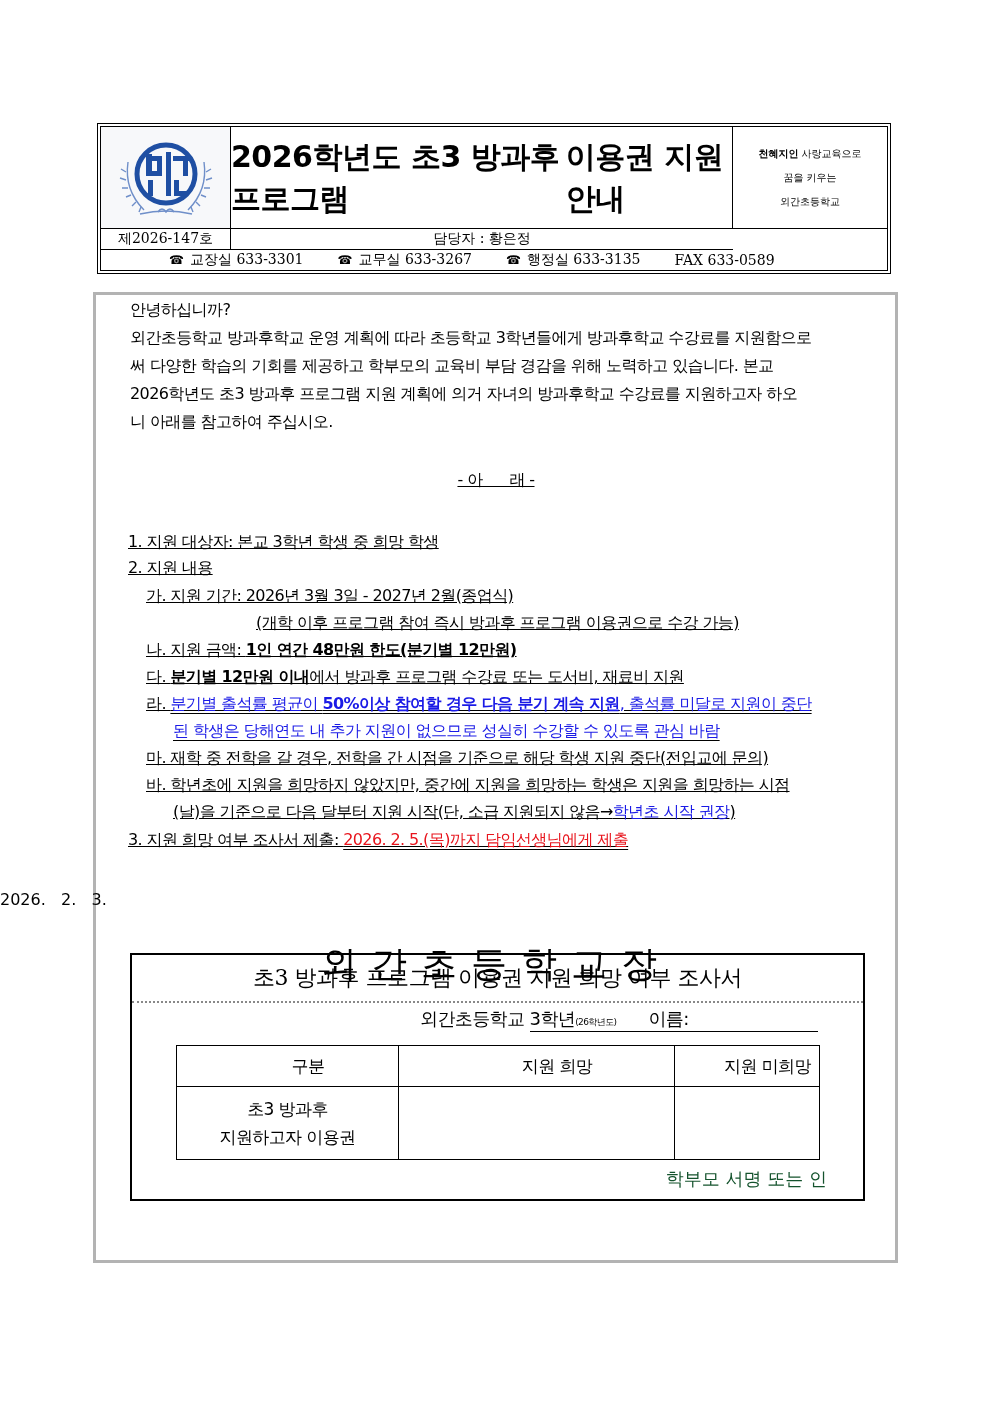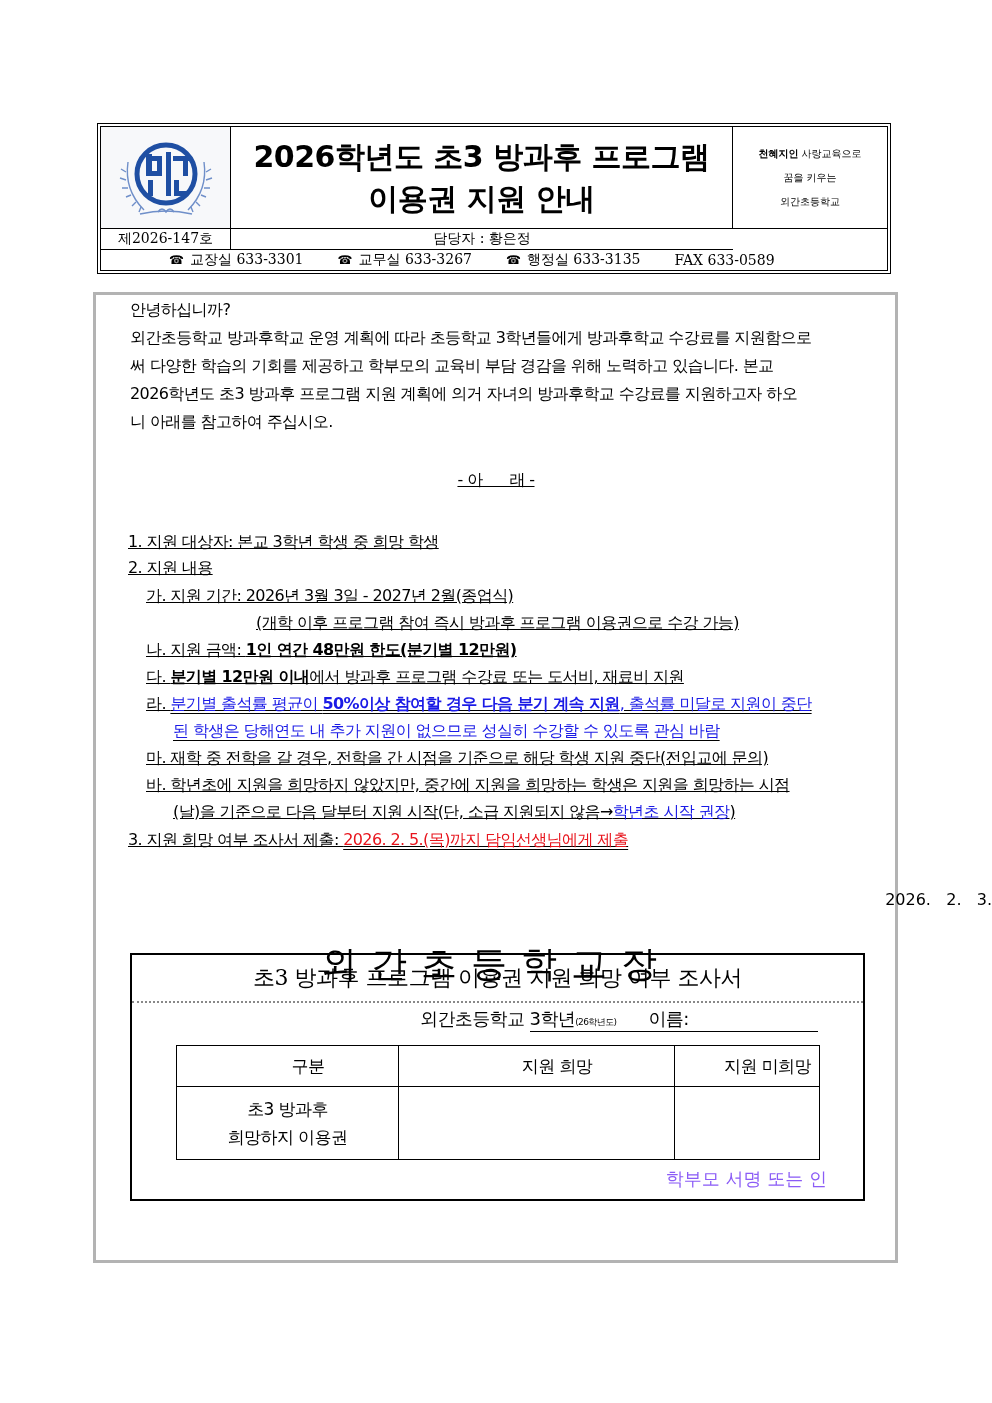--- a/index.html
+++ b/index.html
@@ -12,21 +12,21 @@
   }
   .header-inner {
     width: 100%; height: 100%; border: 1px solid #000; box-sizing: border-box;
     display: grid;
     grid-template-columns: 130px 1fr 154px;
     grid-template-rows: 102px 21px 1fr;
   }
   .cell { border-right: 1px solid #000; border-bottom: 1px solid #000; box-sizing: border-box; display: flex; align-items: center; justify-content: center; }
   .cell.last-col { border-right: none; }
   .logo-cell { background: #f7f8fa; }
-  .title-cell { flex-direction: column; }
+  .title-cell { }
   .title-line { font-family: "DejaVu Sans", sans-serif; font-weight: bold; font-size: 30px; letter-spacing: -0.5px; line-height: 42px; }
   .motto-cell { flex-direction: column; font-family: "DejaVu Serif", serif; font-size: 10px; line-height: 24px; text-align: center; }
   .motto-cell b { font-weight: bold; }
   .info-cell { font-family: "DejaVu Serif", serif; font-size: 14px; }
   .phone-row { grid-column: 1 / span 3; border-bottom: none; border-right: none; font-family: "DejaVu Serif", serif; font-size: 14px; justify-content: flex-start; padding-left: 68px; }
   .phone-item { margin-right: 34px; white-space: nowrap; }
   .phone-icon { font-size: 12px; margin-right: 6px; }
 
   
   .body-box {
@@ -36,39 +36,39 @@
   .txt { position: absolute; font-family: "DejaVu Sans", sans-serif; font-size: 16px; letter-spacing: -0.6px; white-space: nowrap; text-decoration: underline; }
   .para { position: absolute; left: 130px; top: 296px; width: 740px; font-size: 16px; line-height: 28px; letter-spacing: -0.6px; text-align: justify; }
   .para div { white-space: nowrap; }
   .center { text-align: center; }
   .blue { color: #1a1ae6; }
   .red { color: #e8141c; }
   .ul { text-decoration: underline; text-decoration-color: #000; text-underline-offset: 4px; }
   .bold { font-weight: bold; }
 
   
-  .sign-date { position: absolute; left: 0; width: 992px; top: 890px; text-align: right; font-size: 16px; }
+  .sign-date { position: absolute; left: 0; width: 992px; top: 890px; text-align: left; font-size: 16px; }
   .principal { position: absolute; left: 0; width: 992px; top: 940px; text-align: center; font-size: 36px; letter-spacing: 14px; }
 
   
   .form-box {
     position: absolute; left: 130px; top: 953px; width: 735px; height: 248px;
     border: 2px solid #000; border-top: 2px solid #000; box-sizing: border-box;
   }
   .form-title { position: absolute; left: 0; top: 8px; width: 100%; text-align: center; font-family: "DejaVu Serif", serif; font-size: 22px; letter-spacing: -0.5px; }
   .form-sep { position: absolute; left: 0; right: 0; top: 46px; border-top: 2px dotted #888; }
   .student-line { position: absolute; left: 288px; top: 52px; font-size: 18px; letter-spacing: -0.6px; white-space: nowrap; }
   .student-line .grade { display: inline-block; border-bottom: 1px solid #000; width: 288px; }
   .student-line small { font-size: 9px; }
   .name-label { margin-left: 32px; }
   table.survey { position: absolute; left: 44px; top: 90px; width: 644px; border-collapse: collapse; }
   table.survey th, table.survey td { border: 1px solid #000; text-align: center; font-family: "DejaVu Sans", sans-serif; font-weight: normal; font-size: 17px; letter-spacing: -0.6px; }
   table.survey th { height: 38px; padding-left: 42px; }
   table.survey td { height: 70px; line-height: 28px; }
-  .parent-sign { position: absolute; right: 36px; top: 212px; font-family: "DejaVu Serif", serif; font-size: 18px; color: #8b5cf6; }
+  .parent-sign { position: absolute; right: 36px; top: 212px; font-family: "DejaVu Serif", serif; font-size: 18px; color: #14532d; }
 </style>
 </head>
 <body>
 
 <div class="header-box">
   <div class="header-inner">
     <div class="cell logo-cell">
       <svg width="112" height="92" viewBox="0 0 112 92">
 
         <g stroke="#6f8fc9" stroke-width="1.4" fill="none">
@@ -169,21 +169,21 @@
   <table class="survey">
     <tbody>
         <tr>
       <th style="width:178px;">구분</th>
       <th style="width:232px;">지원 희망</th>
       <th>지원 미희망</th>
     </tr>
     <tr>
       <td>
             <div>초3 방과후</div>
-            <div>희망하지 이용권</div>
+            <div>지원하고자 이용권</div>
           </td>
       <td></td>
       <td></td>
     </tr>
   </tbody>
     </table>
   <div class="parent-sign">학부모 서명 또는 인</div>
 </div>
 
 </body></html>

